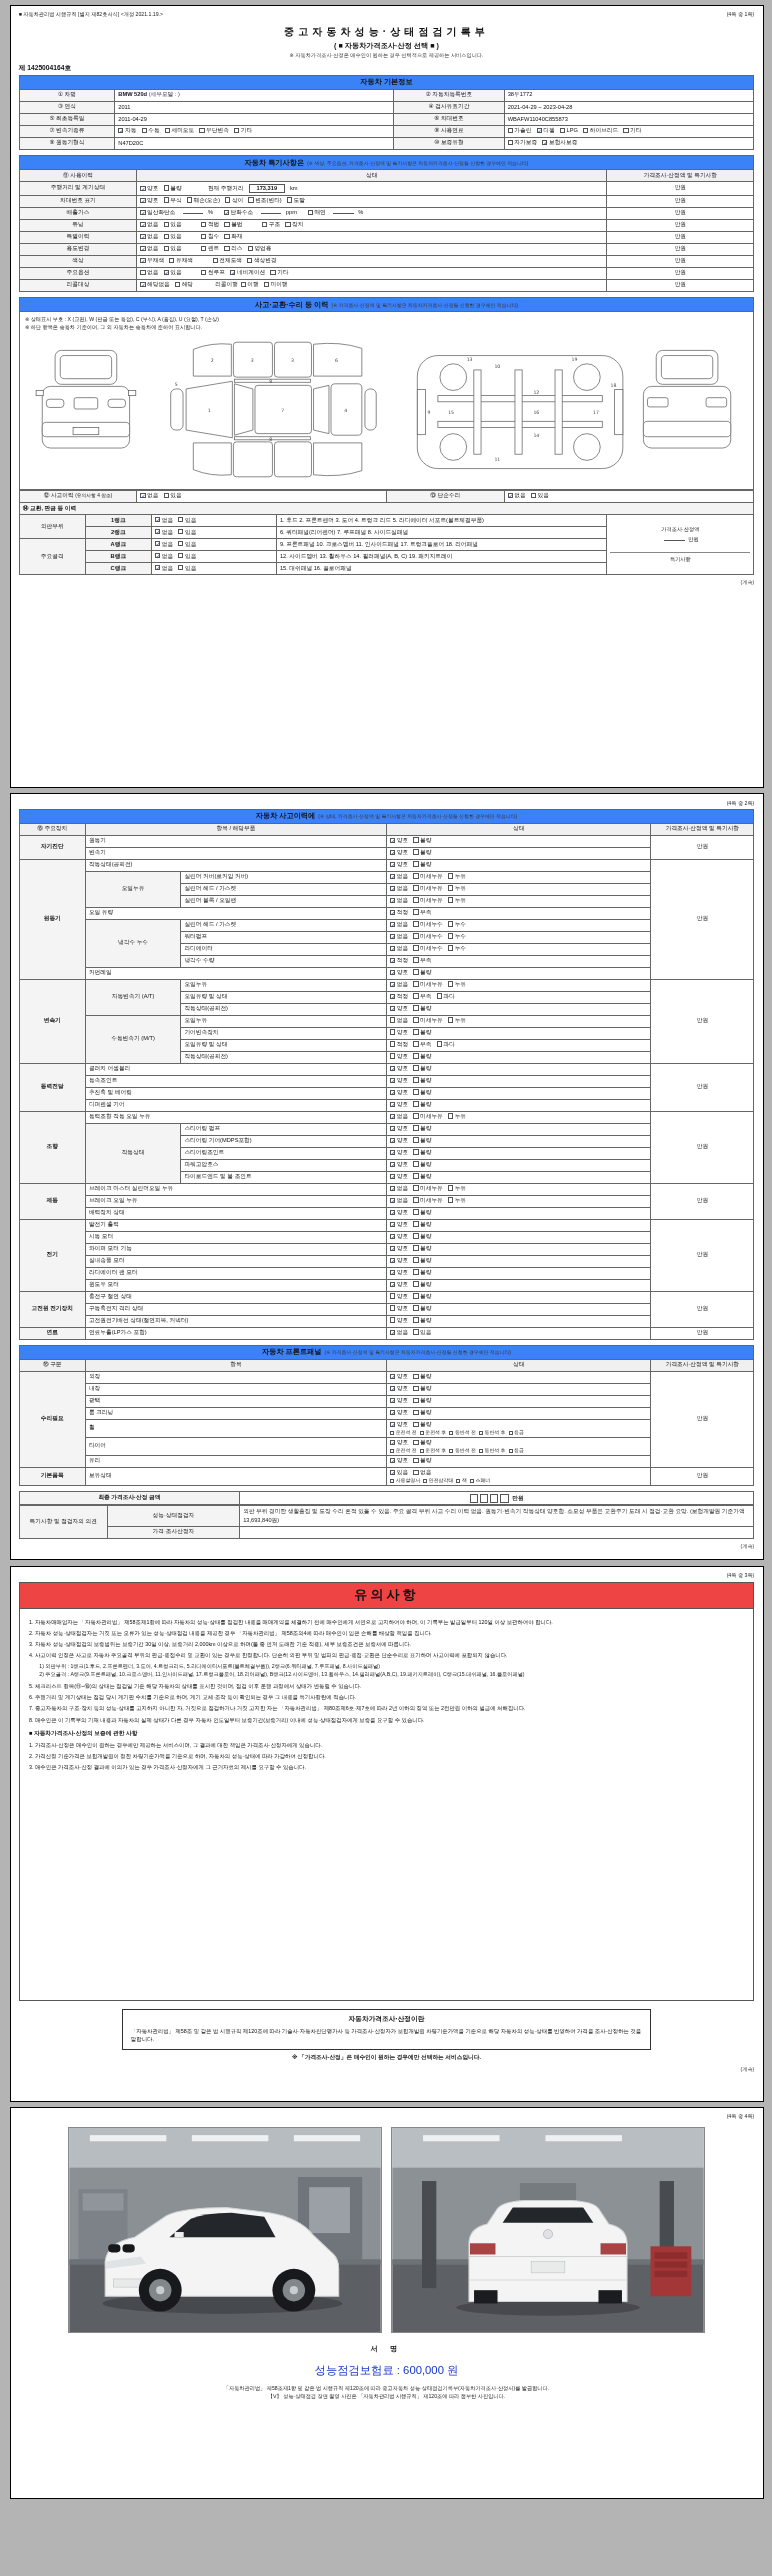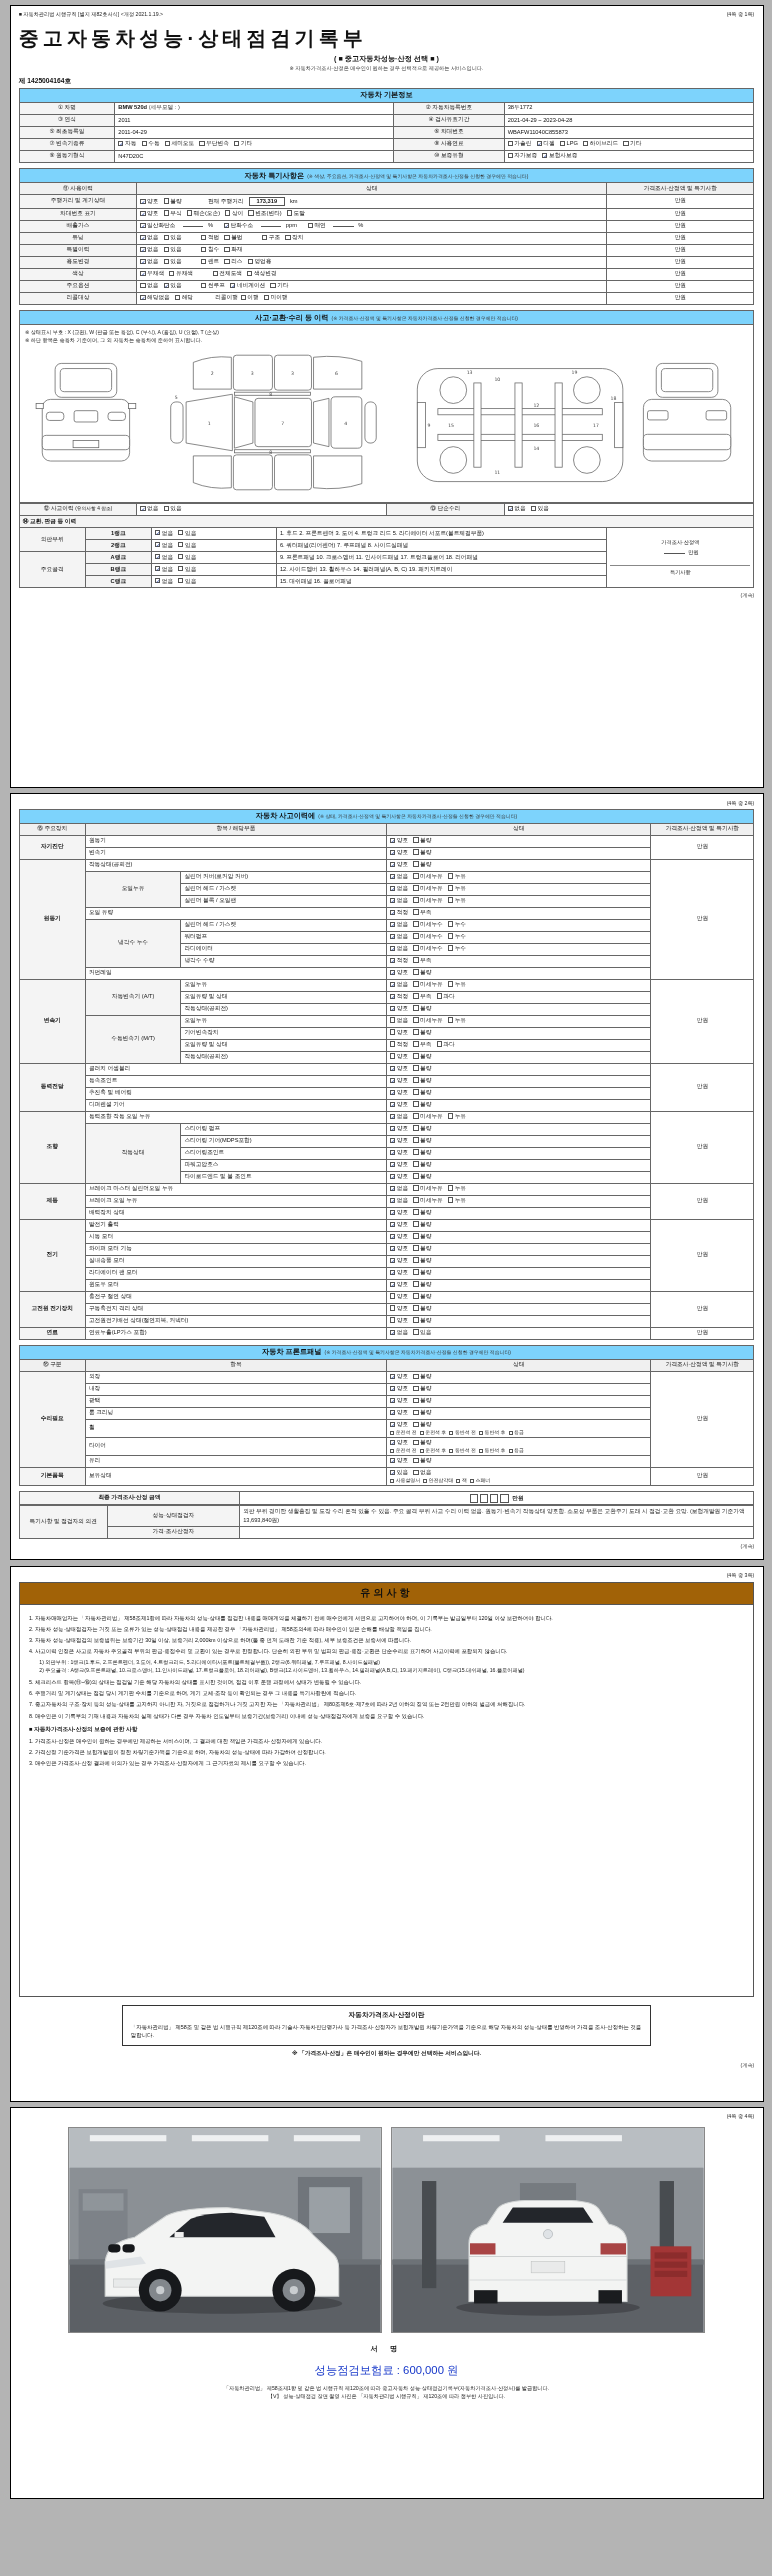--- a/index.html
+++ b/index.html
@@ -1,27 +1,27 @@
 <!DOCTYPE html>
 <html lang="ko" style="font-size:8.2px"><head>
 <meta charset="utf-8">
 <style>
   *{box-sizing:border-box}
   html,body{margin:0;padding:0}
   body{width:773px;background:#b4b4b4;font-family:"Liberation Sans","DejaVu Sans",sans-serif;color:#111}
   .page{width:754px;margin:5.2px auto;background:#fff;border:1px solid #000;padding:5.2px 8.2px 9.3px}
   .lawnote{display:flex;justify-content:space-between;font-size:5.2px;color:#222;margin-bottom:2.1px}
   .lawnote.right{justify-content:flex-end}
-  h1.title{font-size:20px;font-weight:bold;letter-spacing:4.1px;margin:6.2px 0 2.1px}
+  h1.title{text-align:center;font-size:10px;font-weight:bold;letter-spacing:4.1px;margin:6.2px 0 2.1px}
   .subtitle{text-align:center;font-size:7.2px;font-weight:bold;margin:1px 0}
   .subnote{text-align:center;font-size:5.2px;color:#333;margin-bottom:5.2px}
   .formno{font-size:6.7px;font-weight:bold;margin:4.1px 0 2.1px}
   table.grid{width:100%;border-collapse:collapse;table-layout:fixed}
   table.grid td,table.grid th{border:0.5px solid #666;font-size:5.7px;padding:1.5px 3.1px;vertical-align:middle;word-break:keep-all}.mt10{margin-top:5.2px}
-  .sechead{background:#7dd3fc;text-align:center;padding:2.6px}
+  .sechead{background:#3b82f6;text-align:center;padding:2.6px}
   .sec-title{font-weight:bold;font-size:7.2px}
   .sec-note{font-size:4.9px;color:#333;margin-left:3.1px}
   .lbl{background:#f4f4f4;text-align:center}
   .colhead td{background:#f0f0f0;text-align:center;font-size:5.4px}
   .bold{font-weight:bold}
   .dim{color:#444}
   .state-cell{text-align:left;padding-left:4.1px}
   .opt{margin-right:5.2px;white-space:nowrap;font-size:5.7px;display:inline-block}
   .cb{display:inline-block;width:5.2px;height:5.2px;border:0.5px solid #555;margin-right:1.5px;vertical-align:-0.5px;text-align:center;line-height:4.6px;font-size:5.2px;color:#1d3d9c;background:#fff;font-weight:bold}
   .segtext{margin:0 2.6px}
@@ -38,21 +38,21 @@
   .rank-price-div{border-top:0.5px solid #888;margin:9.3px 0 3.1px}
   .device{font-weight:bold}
   .subdev{font-size:5.4px}
   .item{font-size:5.4px;padding-left:4.1px}
   .extra-opts .opt{font-size:4.9px;margin-right:3.1px}
   .extra-opts .cb{width:4.1px;height:4.1px;line-height:3.6px;font-size:4.1px}
   .price-final{text-align:center;font-weight:bold;font-size:6.2px}
   .digitbox{display:inline-block;width:8.2px;height:9.3px;border:0.5px solid #555;margin-right:2.1px;vertical-align:middle;background:#fff}
   .opinion-text{font-size:5.2px;line-height:1.5;color:#222}
   .continue{text-align:right;font-size:5.2px;color:#333;margin-top:4.1px}
-  .notice-head{border:0.5px solid #555;background:#a16207;font-weight:bold;text-align:center;font-size:10px;letter-spacing:3.1px;padding:3.6px;margin-top:3.1px}
+  .notice-head{border:0.5px solid #555;background:#ef4444;font-weight:bold;text-align:center;font-size:13px;letter-spacing:3.1px;padding:3.6px;margin-top:3.1px}
   .notice-body{border:0.5px solid #555;border-top:none;padding:6.2px 9.3px;min-height:392px}
   .notice-item{font-size:5.4px;line-height:1.6;margin:2.6px 0}
   .notice-sub{font-size:5.2px;line-height:1.5;margin:1px 0 1px 10.3px;color:#222}
   .notice-section{font-size:5.7px;font-weight:bold;margin:6.2px 0 2.1px}
   .defbox{width:72%;margin:8.2px auto 4.1px;border:1px solid #333;padding:5.2px 8.2px;text-align:center}
   .defbox-title{font-weight:bold;font-size:6.7px;margin-bottom:2.6px}
   .defbox-text{font-size:5.4px;line-height:1.55;text-align:left}
   .def-note{text-align:center;font-weight:bold;font-size:5.7px;margin:3.1px 0}
   .photobox{display:flex;gap:8.2px;justify-content:center;margin:7.2px 0 4.1px}
   .photobox svg{border:0.5px solid #888;display:block}
@@ -63,21 +63,21 @@
 </style>
 </head>
 <body>
 
 <div class="page" style="min-height:783px">
   <div class="lawnote">
     <span>■ 자동차관리법 시행규칙 [별지 제82호서식] &lt;개정 2021.1.19.&gt;</span>
     <span>(4쪽 중 1쪽)</span>
   </div>
   <h1 class="title">중고자동차성능·상태점검기록부</h1>
-  <div class="subtitle">( ■ 중고자동차성능·산정 선택 ■ )</div>
+  <div class="subtitle">( ■ 자동차가격조사·산정 선택 ■ )</div>
   <div class="subnote">※ 자동차가격조사·산정은 매수인이 원하는 경우 선택적으로 제공하는 서비스입니다.</div>
   <div class="formno">제 1425004164호</div>
 
   <table class="grid">
     <colgroup>
         <col style="width:13%">
         <col style="width:38%">
         <col style="width:15%">
         <col style="width:34%">
       </colgroup>

